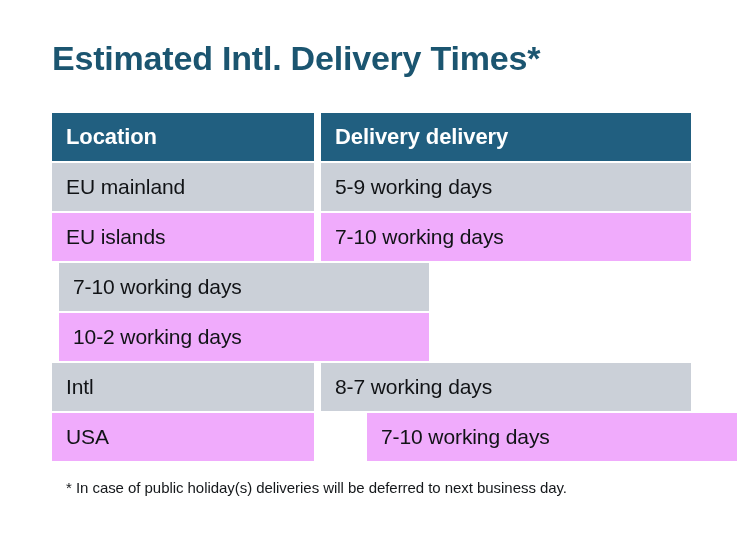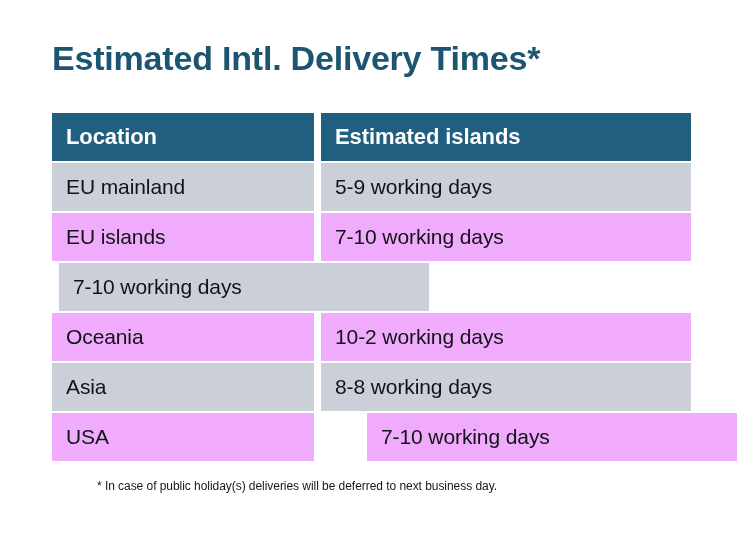--- a/index.html
+++ b/index.html
@@ -93,69 +93,67 @@
   }
   .row.shade-light .cell {
     background: #f0abfc;
   }
 
   
   .footnote {
     position: absolute;
     left: 66px;
     top: 479px;
-    font-size: 12px;
+    font-size: 15px;
     color: #15181b;
     letter-spacing: -0.05px;
     white-space: nowrap;
-    margin-left: 31px;
   }
 </style>
 </head>
 <body>
 
 <div class="page">
 
   <div class="title">Estimated Intl. Delivery Times*</div>
 
   <div class="table">
 
     <div class="row header">
       <div class="cell col-location">Location</div>
       <div class="gap"></div>
-      <div class="cell col-delivery">Estimated islands</div>
+      <div class="cell col-delivery">Delivery delivery</div>
     </div>
 
     <div class="row shade-dark">
       <div class="cell col-location">EU mainland</div>
       <div class="gap"></div>
       <div class="cell col-delivery">5-9 working days</div>
     </div>
 
     <div class="row shade-light">
       <div class="cell col-location">EU islands</div>
       <div class="gap"></div>
       <div class="cell col-delivery">7-10 working days</div>
     </div>
 
     <div class="row shade-dark">
       <div class="gap"></div>
       <div class="cell col-delivery">7-10 working days</div>
     </div>
 
     <div class="row shade-light">
-      <div class="cell col-location">Oceania</div>
       <div class="gap"></div>
       <div class="cell col-delivery">10-2 working days</div>
     </div>
 
     <div class="row shade-dark">
-      <div class="cell col-location">Asia</div>
+      <div class="cell col-location">Intl</div>
       <div class="gap"></div>
-      <div class="cell col-delivery">8-8 working days</div>
+      <div class="cell col-delivery">8-7 working days</div>
     </div>
 
     <div class="row shade-light">
       <div class="cell col-location">USA</div>
       <div class="gap"></div>
       <div class="cell col-delivery">7-10 working days</div>
     </div>
 
   </div>
 

